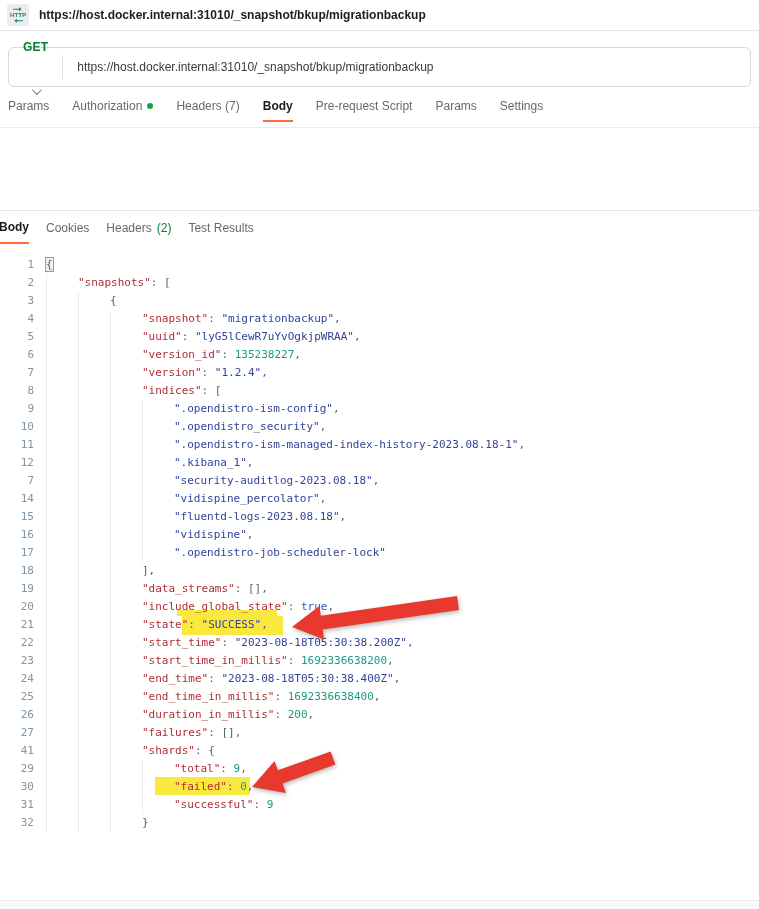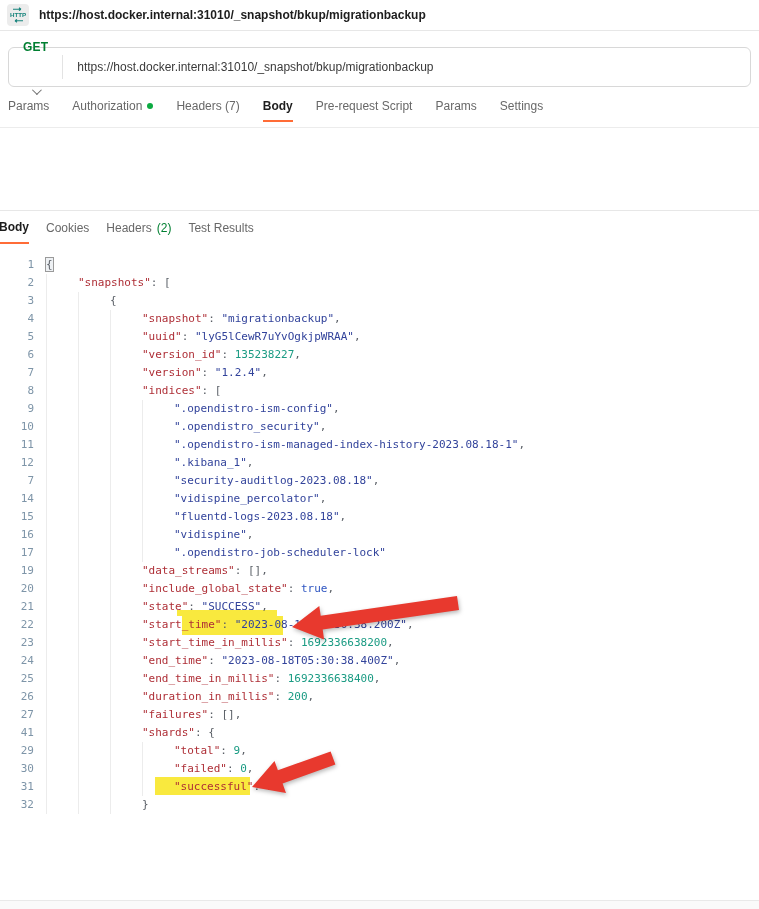--- a/index.html
+++ b/index.html
@@ -162,20 +162,21 @@
           <div class="code-line"><span class="ln">8</span><span class="guide" style="left: 46px;"></span><span class="guide" style="left: 78px;"></span><span class="guide" style="left: 110px;"></span><span class="lc" style="padding-left: 142px;"><span class="tok-k">"indices"</span><span class="tok-p">: [</span></span></div>
           <div class="code-line"><span class="ln">9</span><span class="guide" style="left: 46px;"></span><span class="guide" style="left: 78px;"></span><span class="guide" style="left: 110px;"></span><span class="guide" style="left: 142px;"></span><span class="lc" style="padding-left: 174px;"><span class="tok-s">".opendistro-ism-config"</span><span class="tok-p">,</span></span></div>
           <div class="code-line"><span class="ln">10</span><span class="guide" style="left: 46px;"></span><span class="guide" style="left: 78px;"></span><span class="guide" style="left: 110px;"></span><span class="guide" style="left: 142px;"></span><span class="lc" style="padding-left: 174px;"><span class="tok-s">".opendistro_security"</span><span class="tok-p">,</span></span></div>
           <div class="code-line"><span class="ln">11</span><span class="guide" style="left: 46px;"></span><span class="guide" style="left: 78px;"></span><span class="guide" style="left: 110px;"></span><span class="guide" style="left: 142px;"></span><span class="lc" style="padding-left: 174px;"><span class="tok-s">".opendistro-ism-managed-index-history-2023.08.18-1"</span><span class="tok-p">,</span></span></div>
           <div class="code-line"><span class="ln">12</span><span class="guide" style="left: 46px;"></span><span class="guide" style="left: 78px;"></span><span class="guide" style="left: 110px;"></span><span class="guide" style="left: 142px;"></span><span class="lc" style="padding-left: 174px;"><span class="tok-s">".kibana_1"</span><span class="tok-p">,</span></span></div>
           <div class="code-line"><span class="ln">7</span><span class="guide" style="left: 46px;"></span><span class="guide" style="left: 78px;"></span><span class="guide" style="left: 110px;"></span><span class="guide" style="left: 142px;"></span><span class="lc" style="padding-left: 174px;"><span class="tok-s">"security-auditlog-2023.08.18"</span><span class="tok-p">,</span></span></div>
           <div class="code-line"><span class="ln">14</span><span class="guide" style="left: 46px;"></span><span class="guide" style="left: 78px;"></span><span class="guide" style="left: 110px;"></span><span class="guide" style="left: 142px;"></span><span class="lc" style="padding-left: 174px;"><span class="tok-s">"vidispine_percolator"</span><span class="tok-p">,</span></span></div>
           <div class="code-line"><span class="ln">15</span><span class="guide" style="left: 46px;"></span><span class="guide" style="left: 78px;"></span><span class="guide" style="left: 110px;"></span><span class="guide" style="left: 142px;"></span><span class="lc" style="padding-left: 174px;"><span class="tok-s">"fluentd-logs-2023.08.18"</span><span class="tok-p">,</span></span></div>
           <div class="code-line"><span class="ln">16</span><span class="guide" style="left: 46px;"></span><span class="guide" style="left: 78px;"></span><span class="guide" style="left: 110px;"></span><span class="guide" style="left: 142px;"></span><span class="lc" style="padding-left: 174px;"><span class="tok-s">"vidispine"</span><span class="tok-p">,</span></span></div>
           <div class="code-line"><span class="ln">17</span><span class="guide" style="left: 46px;"></span><span class="guide" style="left: 78px;"></span><span class="guide" style="left: 110px;"></span><span class="guide" style="left: 142px;"></span><span class="lc" style="padding-left: 174px;"><span class="tok-s">".opendistro-job-scheduler-lock"</span></span></div>
+          <div class="code-line"><span class="ln">18</span><span class="guide" style="left: 46px;"></span><span class="guide" style="left: 78px;"></span><span class="guide" style="left: 110px;"></span><span class="lc" style="padding-left: 142px;"><span class="tok-p">],</span></span></div>
           <div class="code-line"><span class="ln">19</span><span class="guide" style="left: 46px;"></span><span class="guide" style="left: 78px;"></span><span class="guide" style="left: 110px;"></span><span class="lc" style="padding-left: 142px;"><span class="tok-k">"data_streams"</span><span class="tok-p">: [],</span></span></div>
           <div class="code-line"><span class="ln">20</span><span class="guide" style="left: 46px;"></span><span class="guide" style="left: 78px;"></span><span class="guide" style="left: 110px;"></span><span class="lc" style="padding-left: 142px;"><span class="tok-k">"include_global_state"</span><span class="tok-p">: </span><span class="tok-b">true</span><span class="tok-p">,</span></span></div>
           <div class="code-line"><span class="ln">21</span><span class="guide" style="left: 46px;"></span><span class="guide" style="left: 78px;"></span><span class="guide" style="left: 110px;"></span><span class="lc" style="padding-left: 142px;"><span class="tok-k">"state"</span><span class="tok-p">: </span><span class="tok-s">"SUCCESS"</span><span class="tok-p">,</span></span></div>
           <div class="code-line"><span class="ln">22</span><span class="guide" style="left: 46px;"></span><span class="guide" style="left: 78px;"></span><span class="guide" style="left: 110px;"></span><span class="lc" style="padding-left: 142px;"><span class="tok-k">"start_time"</span><span class="tok-p">: </span><span class="tok-s">"2023-08-18T05:30:38.200Z"</span><span class="tok-p">,</span></span></div>
           <div class="code-line"><span class="ln">23</span><span class="guide" style="left: 46px;"></span><span class="guide" style="left: 78px;"></span><span class="guide" style="left: 110px;"></span><span class="lc" style="padding-left: 142px;"><span class="tok-k">"start_time_in_millis"</span><span class="tok-p">: </span><span class="tok-n">1692336638200</span><span class="tok-p">,</span></span></div>
           <div class="code-line"><span class="ln">24</span><span class="guide" style="left: 46px;"></span><span class="guide" style="left: 78px;"></span><span class="guide" style="left: 110px;"></span><span class="lc" style="padding-left: 142px;"><span class="tok-k">"end_time"</span><span class="tok-p">: </span><span class="tok-s">"2023-08-18T05:30:38.400Z"</span><span class="tok-p">,</span></span></div>
           <div class="code-line"><span class="ln">25</span><span class="guide" style="left: 46px;"></span><span class="guide" style="left: 78px;"></span><span class="guide" style="left: 110px;"></span><span class="lc" style="padding-left: 142px;"><span class="tok-k">"end_time_in_millis"</span><span class="tok-p">: </span><span class="tok-n">1692336638400</span><span class="tok-p">,</span></span></div>
           <div class="code-line"><span class="ln">26</span><span class="guide" style="left: 46px;"></span><span class="guide" style="left: 78px;"></span><span class="guide" style="left: 110px;"></span><span class="lc" style="padding-left: 142px;"><span class="tok-k">"duration_in_millis"</span><span class="tok-p">: </span><span class="tok-n">200</span><span class="tok-p">,</span></span></div>
           <div class="code-line"><span class="ln">27</span><span class="guide" style="left: 46px;"></span><span class="guide" style="left: 78px;"></span><span class="guide" style="left: 110px;"></span><span class="lc" style="padding-left: 142px;"><span class="tok-k">"failures"</span><span class="tok-p">: [],</span></span></div>
           <div class="code-line"><span class="ln">41</span><span class="guide" style="left: 46px;"></span><span class="guide" style="left: 78px;"></span><span class="guide" style="left: 110px;"></span><span class="lc" style="padding-left: 142px;"><span class="tok-k">"shards"</span><span class="tok-p">: {</span></span></div>

